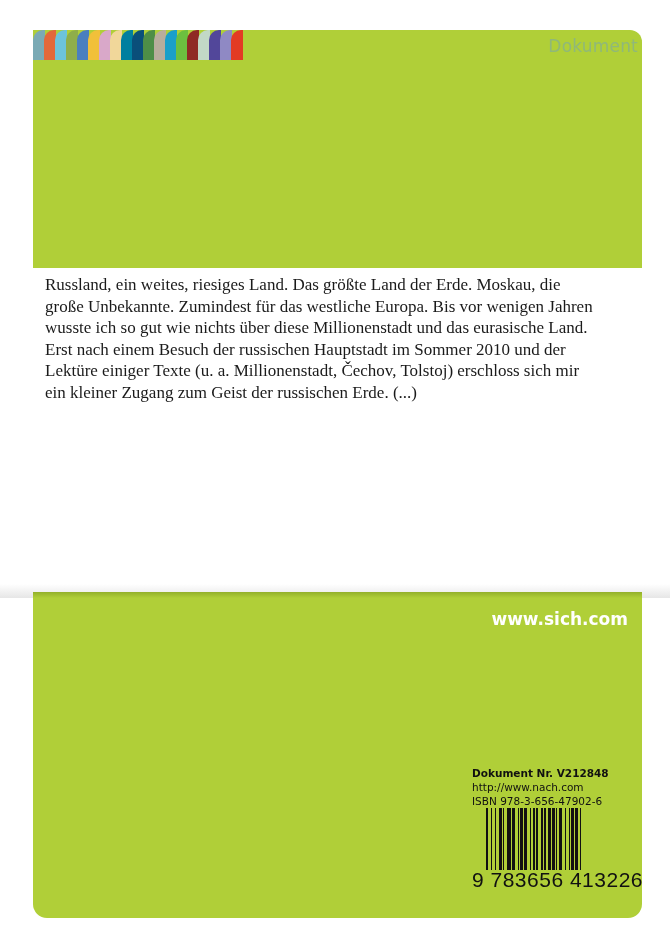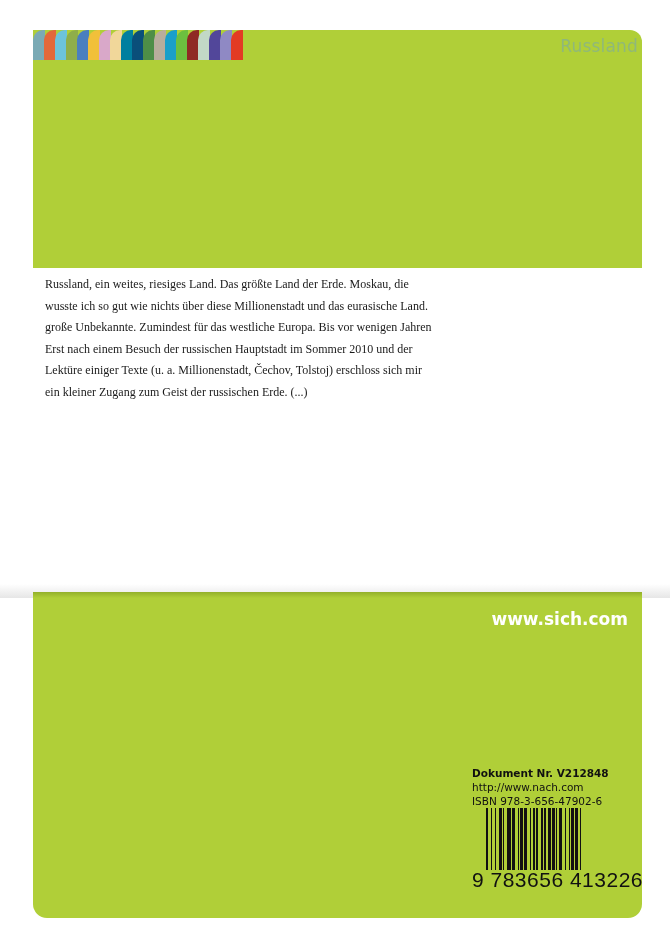--- a/index.html
+++ b/index.html
@@ -2,21 +2,21 @@
 <html><head>
 <meta charset="utf-8">
 <style>
   html, body { margin:0; padding:0; }
   body { width:670px; height:950px; background:#ffffff; position:relative; overflow:hidden; font-family:"Liberation Sans", sans-serif; }
   .cover-top { position:absolute; left:33px; top:30px; width:609px; height:238px; background:#b0cf38; border-top-right-radius:12px; }
   .stripes { position:absolute; left:33px; top:30px; height:30px; display:flex; }
   .stripe { width:12px; height:30px; border-top-left-radius:10px; margin-right:-1px; }
   .stripe:first-child { border-top-left-radius:10px; }
   .label-sprachen { position:absolute; right:32px; top:36px; color:#8fb87a; font-size:17px; font-family:"DejaVu Sans", sans-serif; letter-spacing:0.2px; }
-  .blurb { position:absolute; left:45px; top:274px; width:560px; font-family:"Liberation Serif", serif; font-size:12px; line-height:21.5px; color:#1a1a1a; }
+  .blurb { position:absolute; left:45px; top:274px; width:560px; font-family:"Liberation Serif", serif; font-size:17px; line-height:21.5px; color:#1a1a1a; }
   .blurb p { margin:0; }
   .cover-bottom { position:absolute; left:33px; top:592px; width:609px; height:326px; background:#b0cf38; border-bottom-left-radius:14px; border-bottom-right-radius:14px; }
   .cover-bottom::before { content:""; position:absolute; left:0; right:0; top:0; height:6px; background:linear-gradient(#93b02a, #b0cf38); }
   .shadow-band { position:absolute; left:0; top:584px; width:670px; height:14px; background:linear-gradient(#ffffff, #e6e6e6); }
   .site { position:absolute; right:42px; top:609px; color:#ffffff; font-weight:bold; font-size:17px; font-family:"DejaVu Sans", sans-serif; }
   .doc-info { position:absolute; left:472px; top:766px; font-family:"DejaVu Sans", sans-serif; font-size:10.5px; line-height:14px; color:#111; }
   .doc-info div:first-child { font-weight:bold;text-align:right; }
   .barcode { position:absolute; left:486px; top:808px; width:144px; height:62px; display:flex; align-items:stretch; }
   .bar { background:#111; height:100%; }
   .gap { height:100%; }
@@ -40,26 +40,26 @@
     <div class="stripe" style="background: rgb(78, 142, 71);"></div>
     <div class="stripe" style="background: rgb(184, 173, 156);"></div>
     <div class="stripe" style="background: rgb(26, 159, 201);"></div>
     <div class="stripe" style="background: rgb(108, 191, 63);"></div>
     <div class="stripe" style="background: rgb(143, 42, 36);"></div>
     <div class="stripe" style="background: rgb(194, 216, 198);"></div>
     <div class="stripe" style="background: rgb(82, 71, 154);"></div>
     <div class="stripe" style="background: rgb(143, 137, 196);"></div>
     <div class="stripe" style="background: rgb(227, 59, 36);"></div>
   </div>
-<div class="label-sprachen">Russland</div>
+<div class="label-sprachen">Dokument</div>
 
 <div class="blurb">
   <p>Russland, ein weites, riesiges Land. Das größte Land der Erde. Moskau, die</p>
+  <p>große Unbekannte. Zumindest für das westliche Europa. Bis vor wenigen Jahren</p>
   <p>wusste ich so gut wie nichts über diese Millionenstadt und das eurasische Land.</p>
-  <p>große Unbekannte. Zumindest für das westliche Europa. Bis vor wenigen Jahren</p>
   <p>Erst nach einem Besuch der russischen Hauptstadt im Sommer 2010 und der</p>
   <p>Lektüre einiger Texte (u. a. Millionenstadt, Čechov, Tolstoj) erschloss sich mir</p>
   <p>ein kleiner Zugang zum Geist der russischen Erde. (...)</p>
 </div>
 
 <div class="shadow-band"></div>
 <div class="cover-bottom"></div>
 <div class="site">www.sich.com</div>
 
 <div class="doc-info">

